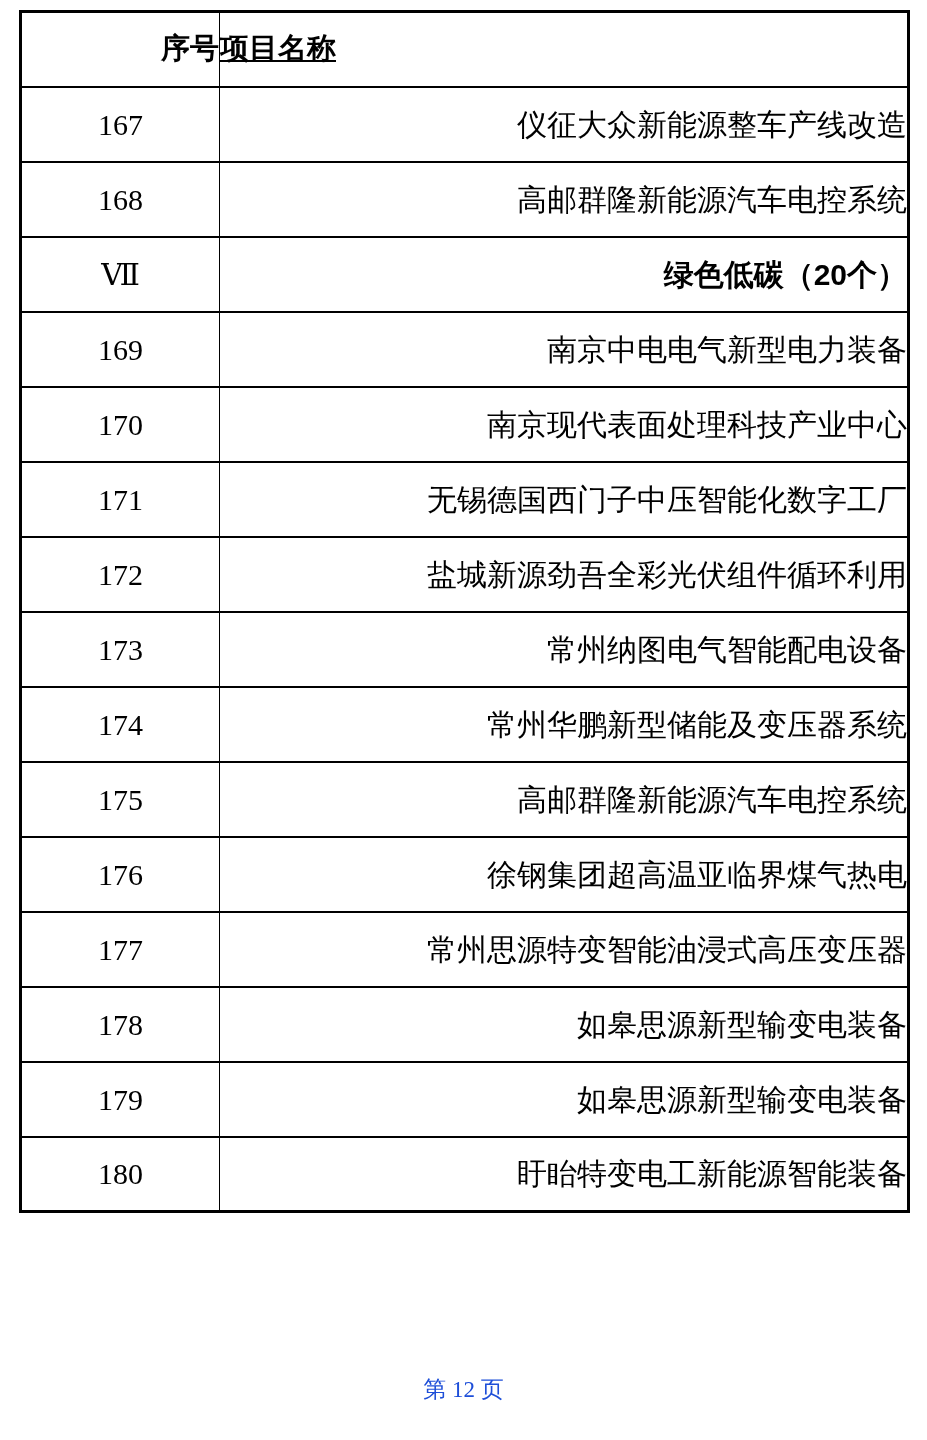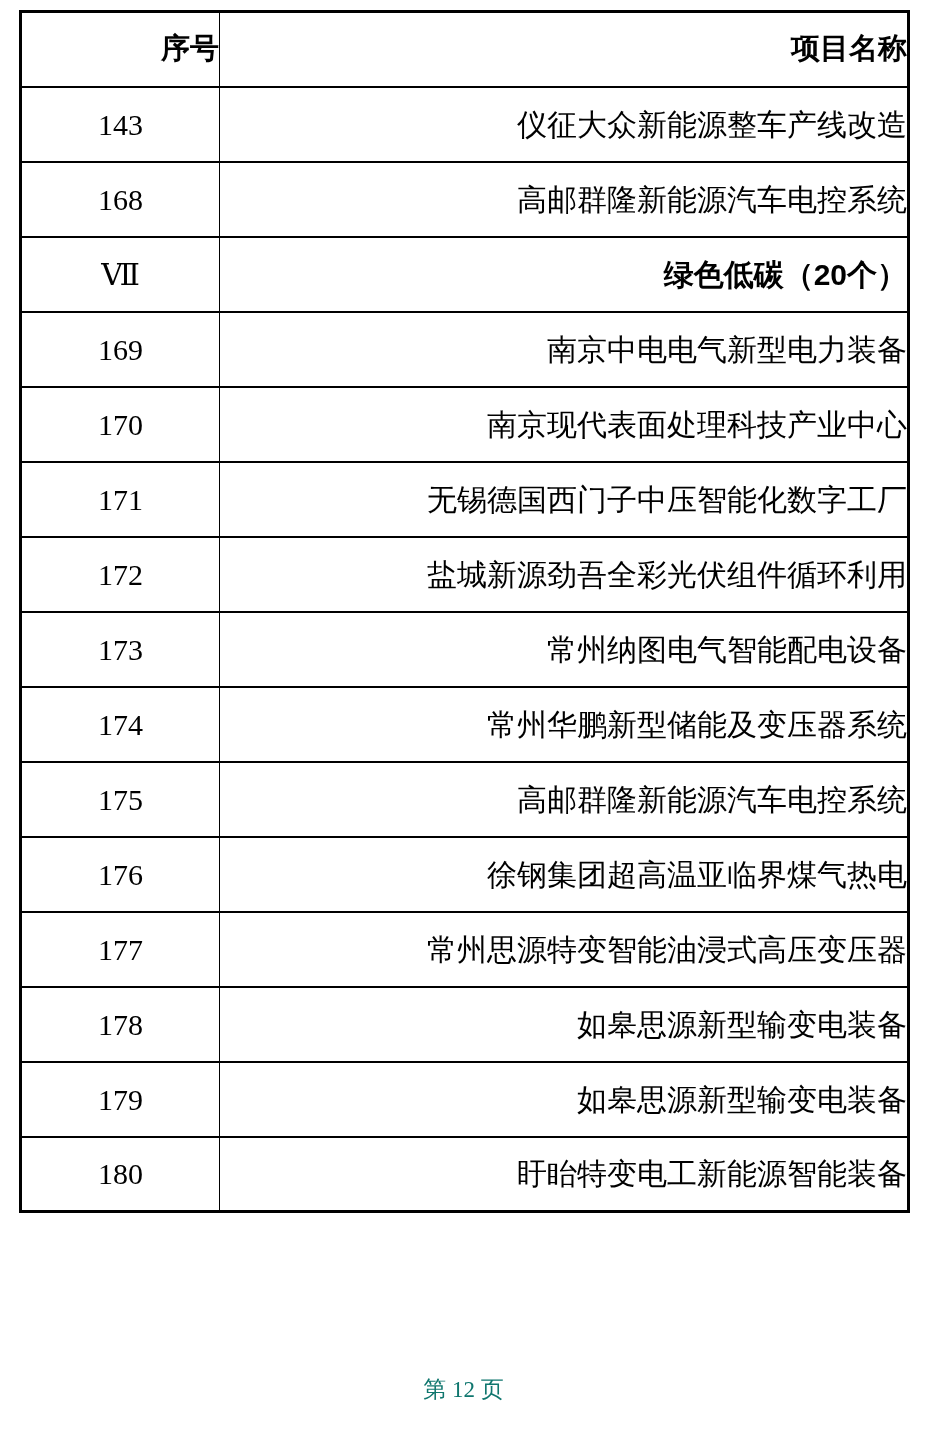--- a/index.html
+++ b/index.html
@@ -60,42 +60,42 @@
     font-weight: bold;
   }
   .page-footer {
     position: absolute;
     top: 1374px;
     left: 0;
     width: 927px;
     text-align: center;
     font-size: 23px;
     font-family: "Liberation Serif", "DejaVu Serif", serif;
-    color: #0f766e;
+    color: #1d4ed8;
   }
 </style>
 </head>
 <body>
 
 <div class="page">
 
   <table class="project-table">
     <colgroup>
       <col class="c-no">
       <col class="c-name">
     </colgroup>
     <thead>
       <tr>
         <th class="col-no">序号</th>
-        <th class="col-name" style="text-align:right; padding-left:0;">项目名称</th>
+        <th class="col-name" style="text-align:left; padding-left:0;text-decoration:underline;">项目名称</th>
       </tr>
     </thead>
     <tbody id="table-body">
         <tr>
-          <td class="col-no">143</td>
+          <td class="col-no">167</td>
           <td class="col-name">仪征大众新能源整车产线改造</td>
         </tr>
         <tr>
           <td class="col-no">168</td>
           <td class="col-name">高邮群隆新能源汽车电控系统</td>
         </tr>
         <tr class="section-row">
           <td class="col-no">Ⅶ</td>
           <td class="col-name">绿色低碳（20个）</td>
         </tr>

